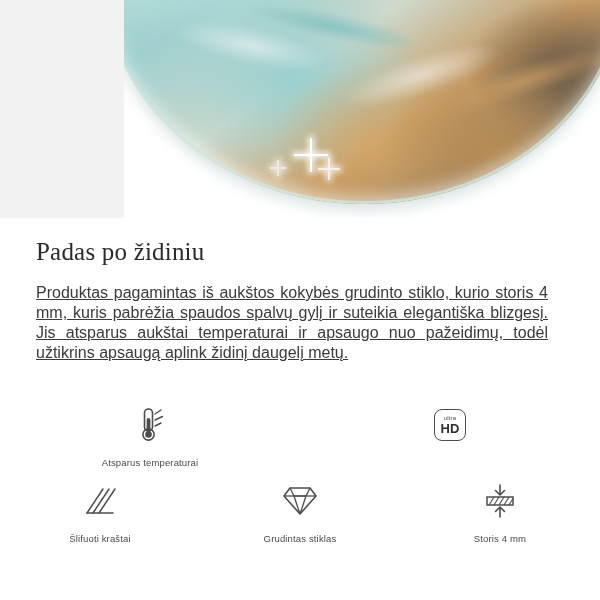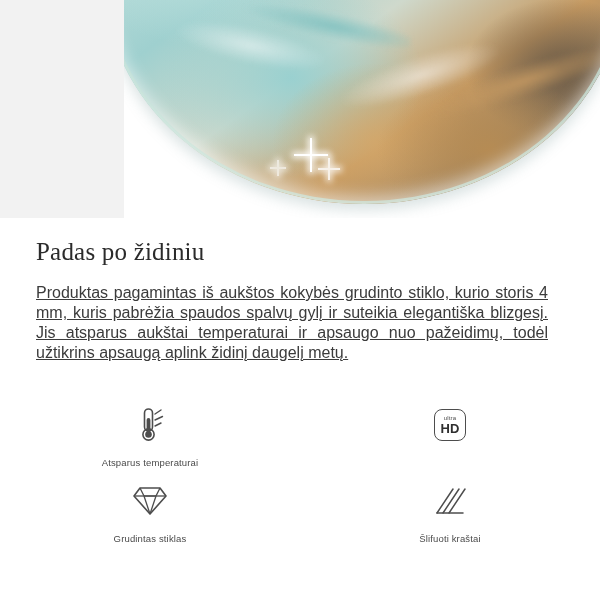--- a/index.html
+++ b/index.html
@@ -257,40 +257,51 @@
         </div>
       </div>
 
 
     </div>
 
     <div class="feature-row">
 
       <div class="feature">
         <div class="feature-icon">
+          <svg width="34" height="32" viewBox="0 0 34 32">
+            <path d="M4 28 L20 4" stroke="#4d4d4d" stroke-width="1.5" stroke-linecap="round"></path>
+            <path d="M10 28 L26 4" stroke="#4d4d4d" stroke-width="1.5" stroke-linecap="round"></path>
+            <path d="M16 28 L32 4" stroke="#4d4d4d" stroke-width="1.5" stroke-linecap="round"></path>
+            <path d="M4 28 H30" stroke="#4d4d4d" stroke-width="1.5" stroke-linecap="round"></path>
+          </svg>
+        </div>
+        <div class="feature-label">Šlifuoti kraštai</div>
+      </div>
+
+      <div class="feature">
+        <div class="feature-icon">
           <svg width="36" height="32" viewBox="0 0 36 32">
             <path d="M8 3 H28 L34 11 L18 29 L2 11 Z" fill="none" stroke="#4d4d4d" stroke-width="1.6" stroke-linejoin="round"></path>
             <path d="M2 11 H34" stroke="#4d4d4d" stroke-width="1.3"></path>
             <path d="M8 3 L12 11 L18 29" fill="none" stroke="#4d4d4d" stroke-width="1.3"></path>
             <path d="M28 3 L24 11 L18 29" fill="none" stroke="#4d4d4d" stroke-width="1.3"></path>
             <path d="M12 11 H24" stroke="#4d4d4d" stroke-width="1.3"></path>
           </svg>
         </div>
         <div class="feature-label">Grudintas stiklas</div>
       </div>
 
       <div class="feature">
         <div class="feature-icon">
-          <svg width="34" height="32" viewBox="0 0 34 32">
-            <path d="M4 28 L20 4" stroke="#4d4d4d" stroke-width="1.5" stroke-linecap="round"></path>
-            <path d="M10 28 L26 4" stroke="#4d4d4d" stroke-width="1.5" stroke-linecap="round"></path>
-            <path d="M16 28 L32 4" stroke="#4d4d4d" stroke-width="1.5" stroke-linecap="round"></path>
-            <path d="M4 28 H30" stroke="#4d4d4d" stroke-width="1.5" stroke-linecap="round"></path>
+          <svg width="34" height="36" viewBox="0 0 34 36">
+            <path d="M17 2 V11 M12.5 7.5 L17 12 L21.5 7.5" fill="none" stroke="#4d4d4d" stroke-width="1.6" stroke-linecap="round" stroke-linejoin="round"></path>
+            <rect x="4" y="14" width="26" height="8" fill="none" stroke="#4d4d4d" stroke-width="1.5"></rect>
+            <path d="M6 22 L11 14 M11 22 L16 14 M16 22 L21 14 M21 22 L26 14 M26 22 L30 15.5" stroke="#4d4d4d" stroke-width="1.1"></path>
+            <path d="M17 34 V25 M12.5 28.5 L17 24 L21.5 28.5" fill="none" stroke="#4d4d4d" stroke-width="1.6" stroke-linecap="round" stroke-linejoin="round"></path>
           </svg>
         </div>
-        <div class="feature-label">Šlifuoti kraštai</div>
-      </div>
-
+        <div class="feature-label">Storis 4 mm</div>
+      </div>
 
     </div>
   </div>
 
 </div>
 
 </body></html>

